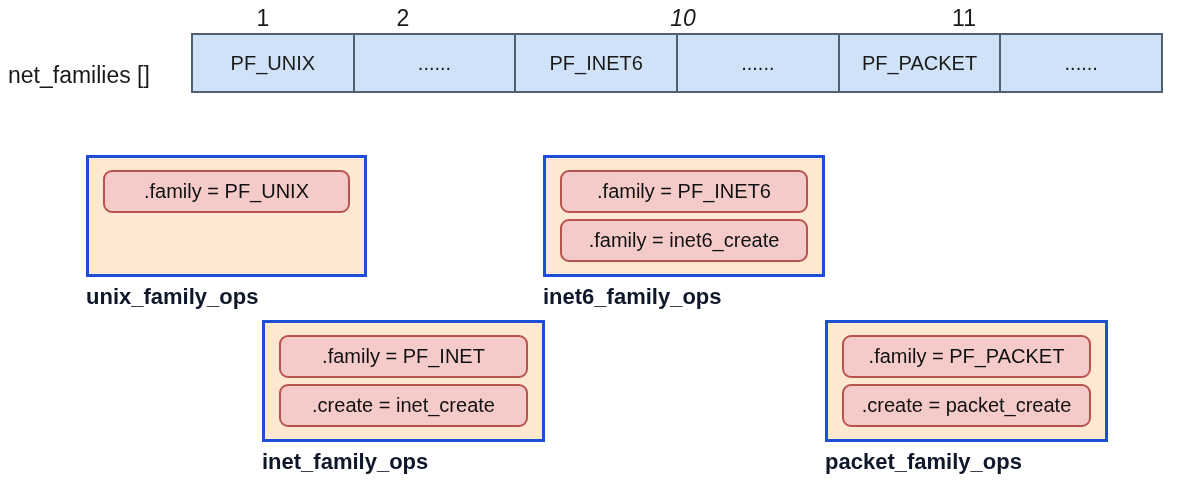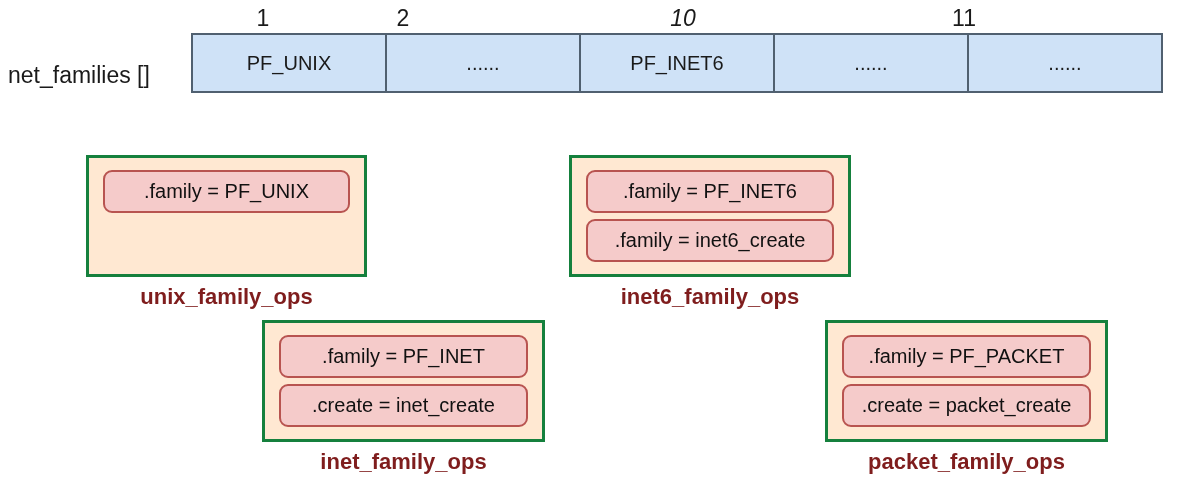--- a/index.html
+++ b/index.html
@@ -54,29 +54,29 @@
     line-height: 30px;
   }
   .idx-0 { left: 263px; }
   .idx-1 { left: 403px; }
   .idx-3 { left: 683px; font-style: italic; }
   .idx-5 { left: 964px; }
 
   
   .struct { position: absolute; }
   .struct-0 { left: 86px;  top: 155px; width: 281px; }
-  .struct-1 { left: 569px; top: 155px; width: 282px; }
+  .struct-1 { left: 543px; top: 155px; width: 282px; }
   .struct-2 { left: 262px; top: 320px; width: 283px; }
   .struct-3 { left: 825px; top: 320px; width: 283px; }
 
   .struct-box {
     box-sizing: border-box;
     width: 100%;
     height: 122px;
-    border: 3px solid #15803d;
+    border: 3px solid #1d4ed8;
     background: #ffe8d2;
     padding: 12px 14px;
     display: flex;
     flex-direction: column;
     gap: 6px;
   }
   .struct-field {
     box-sizing: border-box;
     height: 43px;
     border: 2px solid #b85450;
@@ -85,44 +85,45 @@
     display: flex;
     align-items: center;
     justify-content: center;
     font-size: 20px;
     color: #111111;
     white-space: nowrap;
     overflow: hidden;
   }
   .struct-caption {
     margin-top: 7px;
-    text-align: center;
+    text-align: left;
     font-size: 22px;
     font-weight: bold;
-    color: #7f1d1d;
+    color: #0f172a;
     white-space: nowrap;
   }
 </style>
 </head>
 <body>
 
 <div id="diagram">
 
   <div class="array-label">net_families []</div>
 
   <div class="index-label idx-0">1</div>
   <div class="index-label idx-1">2</div>
   <div class="index-label idx-3">10</div>
   <div class="index-label idx-5">11</div>
 
   <div class="array-row">
     <div class="array-cell">PF_UNIX</div>
     <div class="array-cell">......</div>
     <div class="array-cell">PF_INET6</div>
     <div class="array-cell">......</div>
+    <div class="array-cell">PF_PACKET</div>
     <div class="array-cell">......</div>
   </div>
 
   <div class="struct struct-0">
     <div class="struct-box">
       <div class="struct-field">.family = PF_UNIX</div>
     </div>
     <div class="struct-caption">unix_family_ops</div>
   </div>
 

